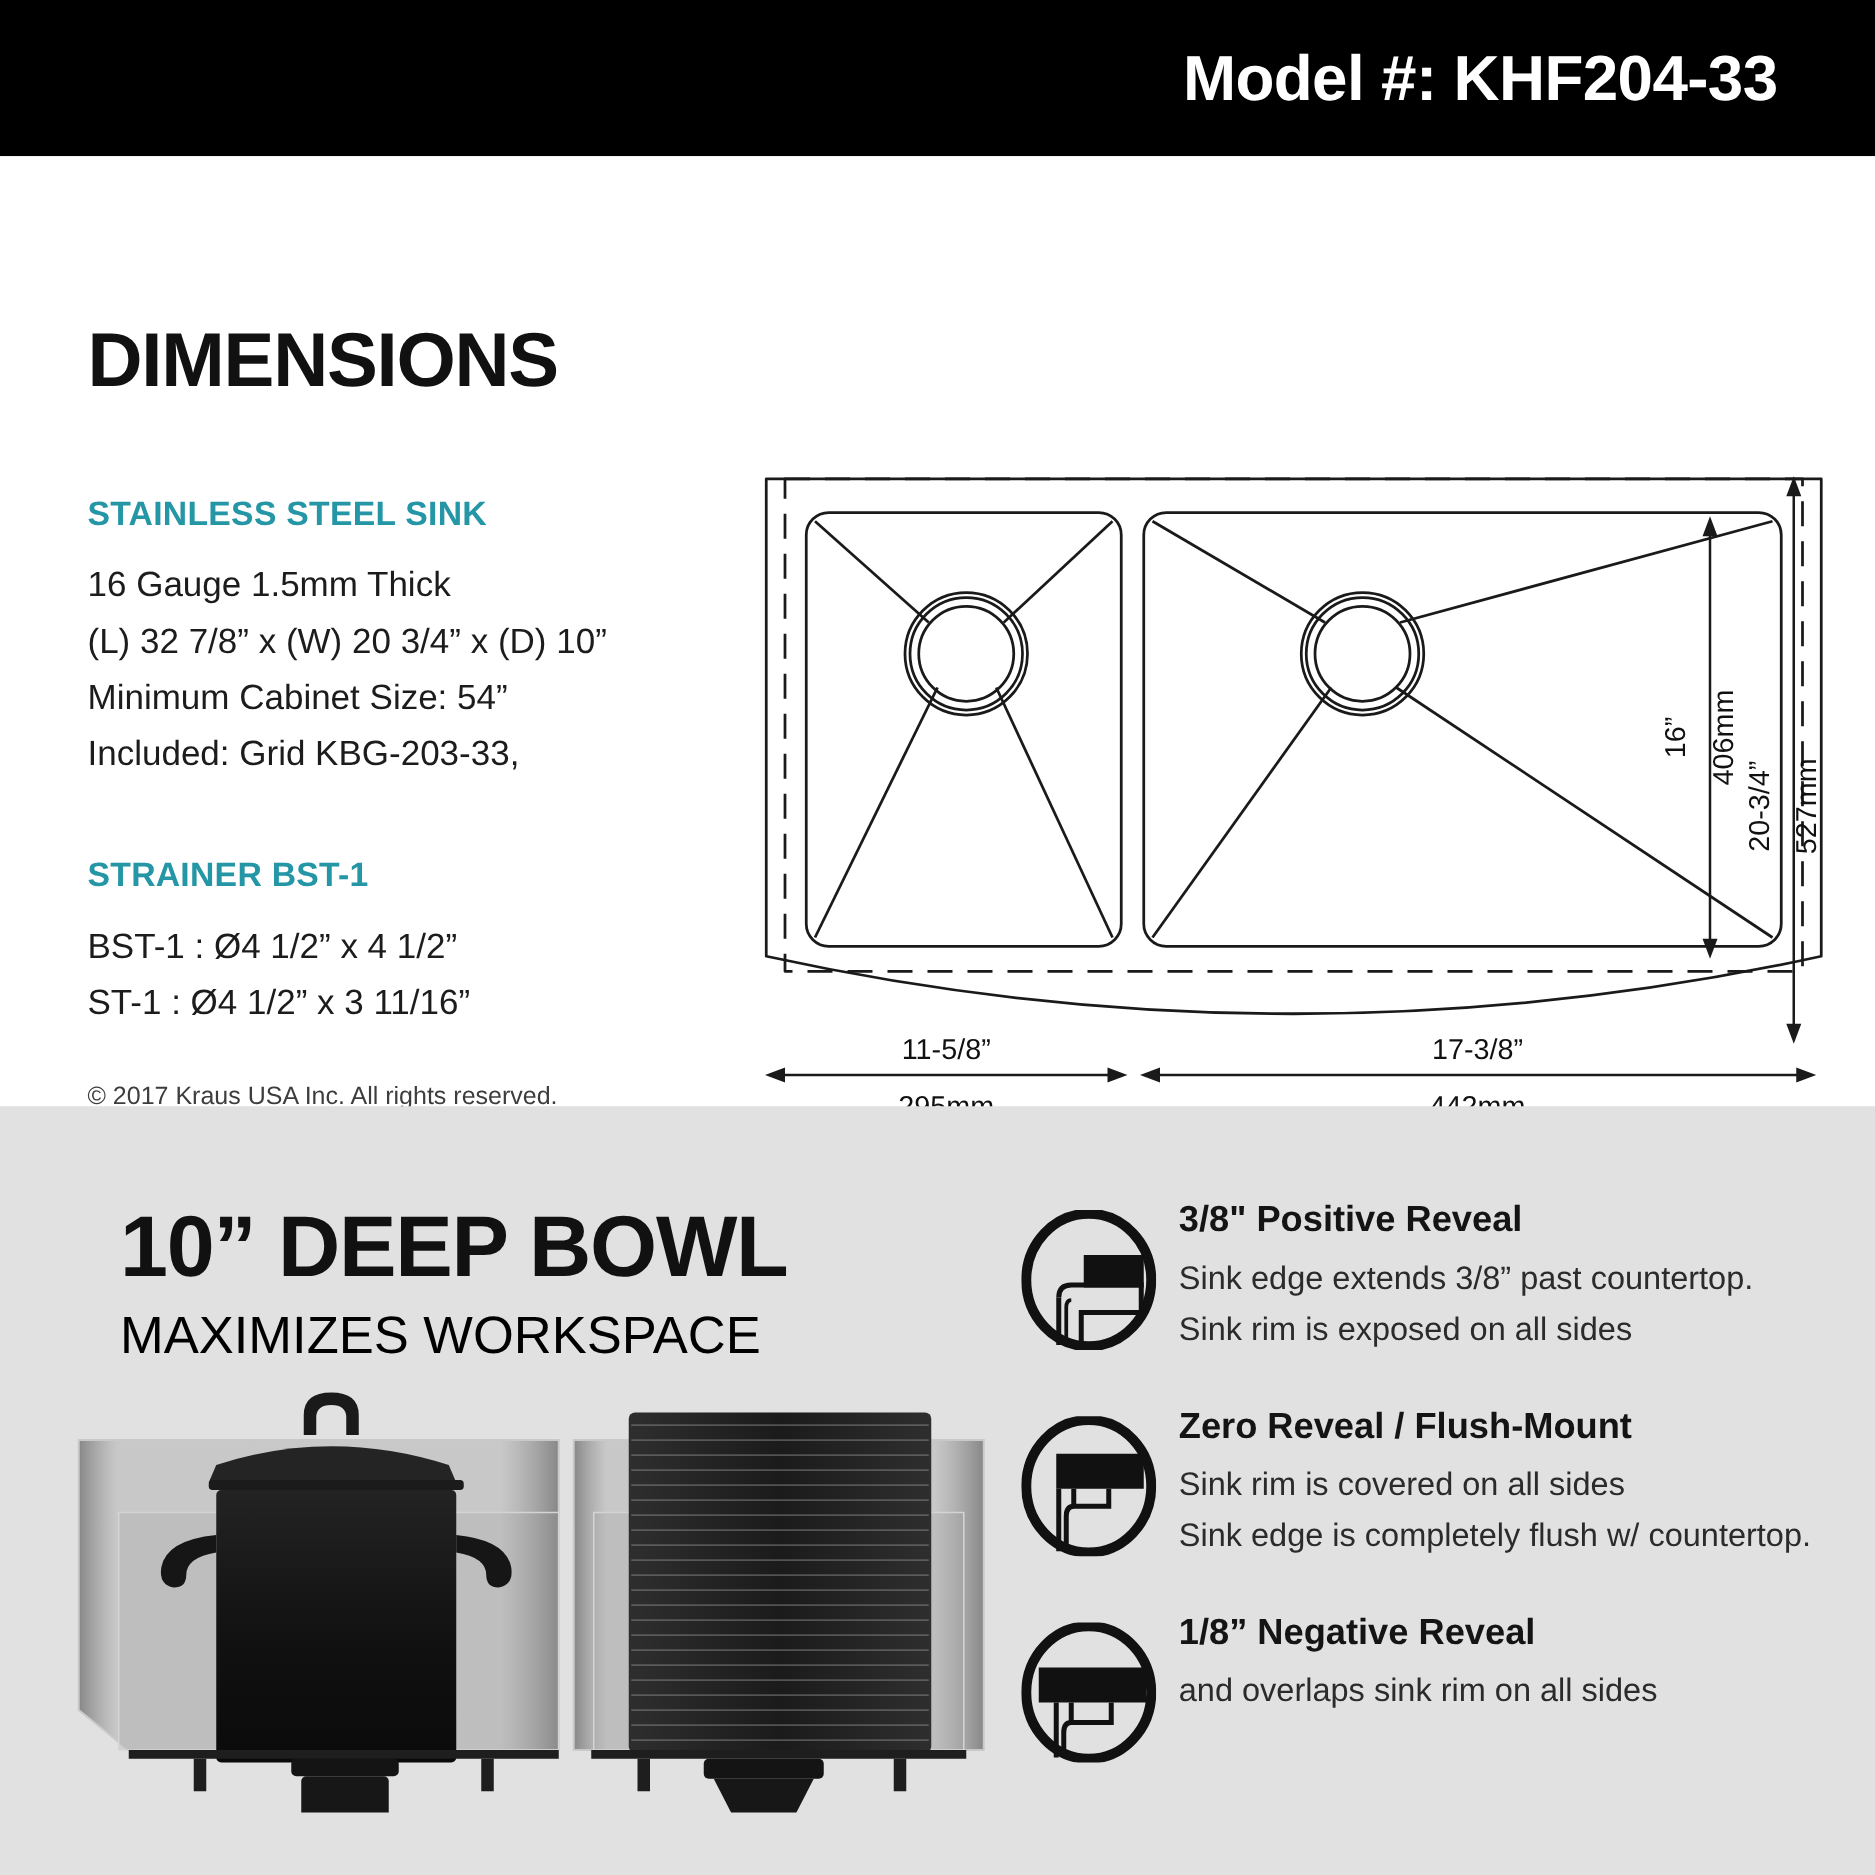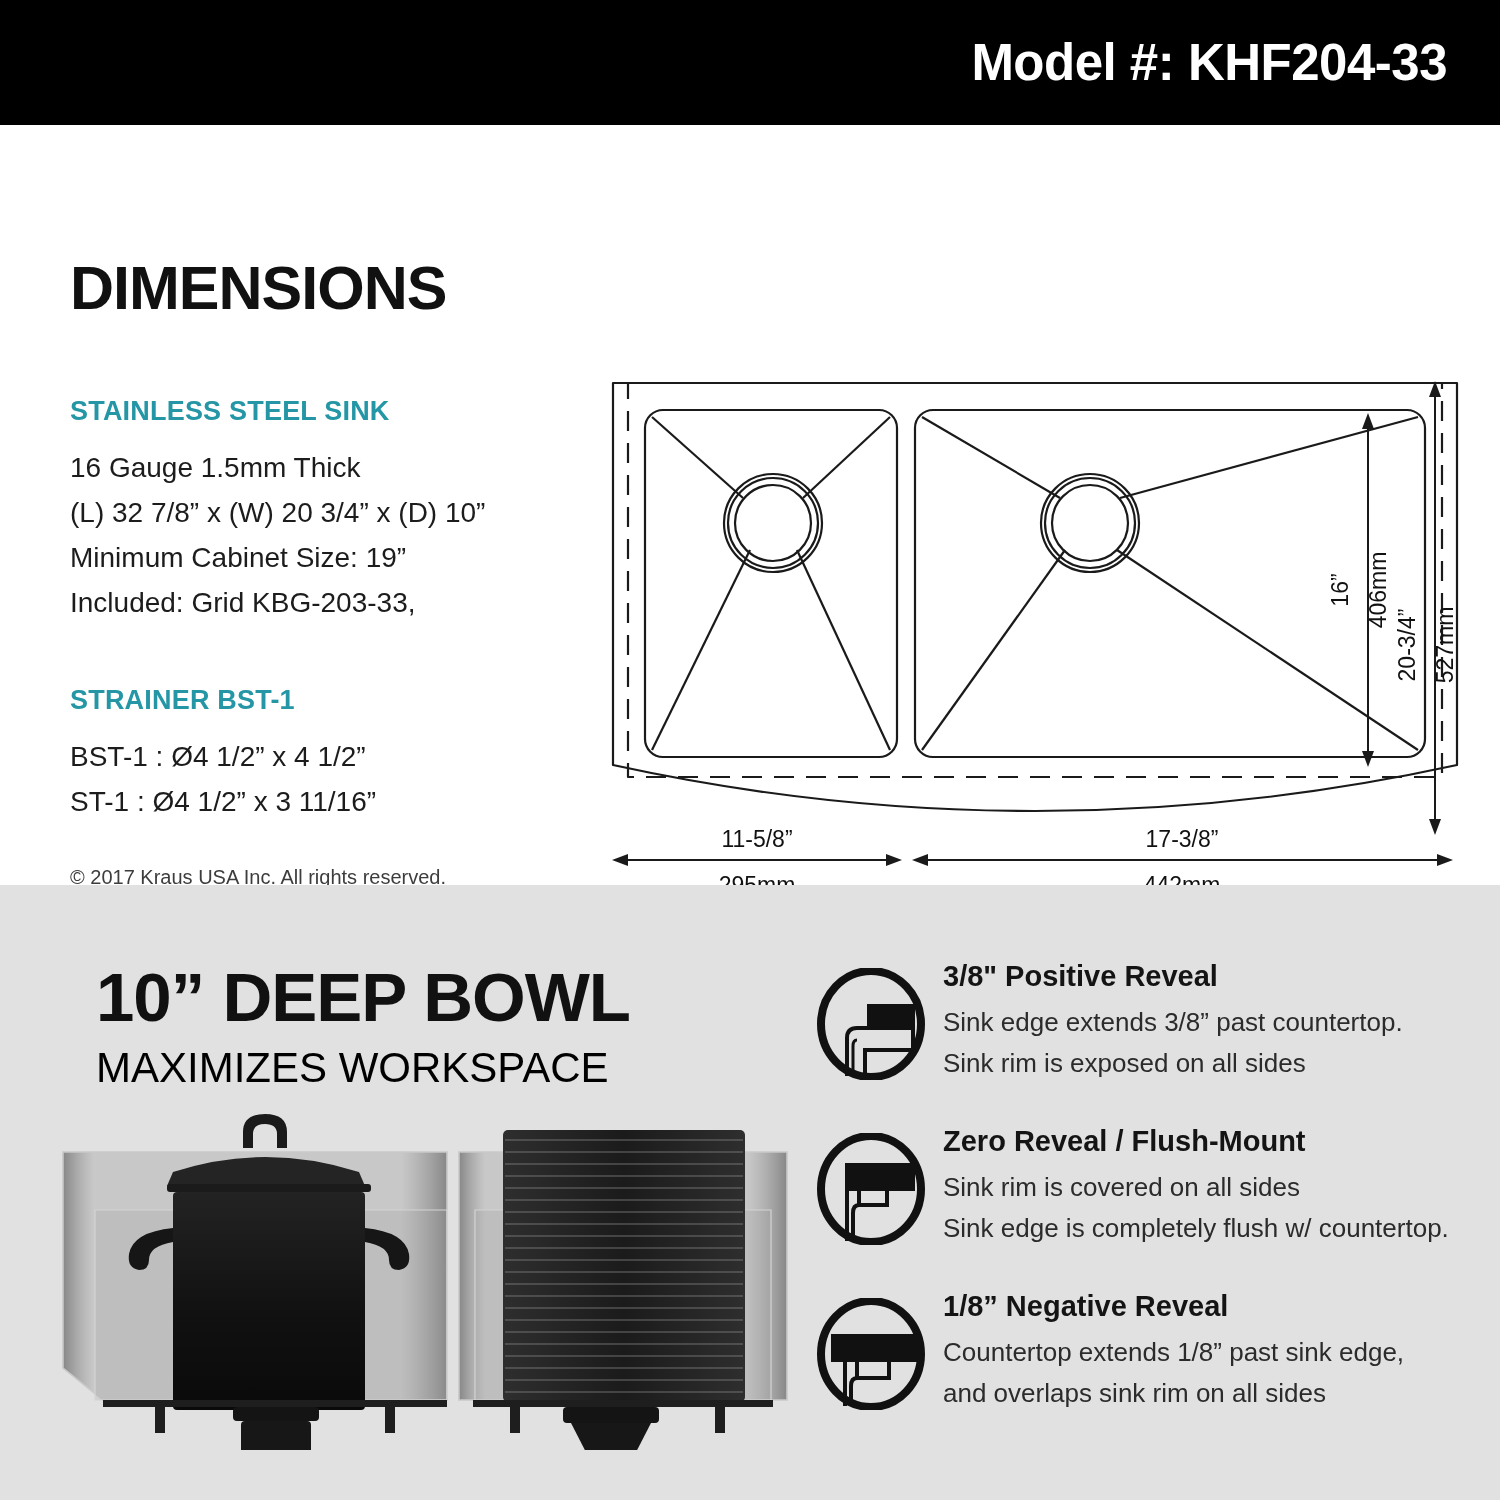--- a/index.html
+++ b/index.html
@@ -16,21 +16,21 @@
     position: absolute; left: 0; top: 0;
     width: 1500px; height: 125px;
     background: #000000;
     display: flex; align-items: center; justify-content: flex-end;
   }
   .model-text {
     color: #ffffff;
     font-size: 51px;
     font-weight: bold;
     letter-spacing: -0.5px;
-    padding-right: 53px;
+    padding-right: 78px;
     white-space: nowrap;
   }
 
   
   .top-section {
     position: absolute; left: 0; top: 125px;
     width: 1500px; height: 623px;
     background: #ffffff;
   }
 
@@ -108,21 +108,21 @@
   <div class="top-section">
 
     <div class="spec-col">
       <div class="dim-title">DIMENSIONS</div>
 
       <div class="block-sink">
         <div class="sub-head">STAINLESS STEEL SINK</div>
         <div class="spec-list">
           <div class="spec-line">16 Gauge 1.5mm Thick</div>
           <div class="spec-line">(L) 32 7/8” x (W) 20 3/4” x (D) 10”</div>
-          <div class="spec-line">Minimum Cabinet Size: 19”</div>
+          <div class="spec-line">Minimum Cabinet Size: 54”</div>
           <div class="spec-line">Included: Grid KBG-203-33,</div>
         </div>
       </div>
 
       <div class="block-strainer">
         <div class="sub-head">STRAINER BST-1</div>
         <div class="spec-list">
           <div class="spec-line">BST-1 : Ø4 1/2” x 4 1/2”</div>
           <div class="spec-line">ST-1 : Ø4 1/2” x 3 11/16”</div>
         </div>
@@ -347,19 +347,18 @@
         <div class="feature-icon">
           <svg width="108" height="112" viewBox="0 0 108 112" xmlns="http://www.w3.org/2000/svg">
             <ellipse cx="54" cy="56" rx="50" ry="53" fill="none" stroke="#111111" stroke-width="8"></ellipse>
             <rect x="14" y="36" width="86" height="28" fill="#111111"></rect>
             <path d="M 28 64 L 28 108" fill="none" stroke="#111111" stroke-width="4"></path>
             <path d="M 40 64 L 40 80 L 72 80 L 72 64" fill="none" stroke="#111111" stroke-width="4"></path>
             <path d="M 40 80 q -6 0 -6 8 L 34 108" fill="none" stroke="#111111" stroke-width="4"></path>
           </svg>
         </div>
         <div class="feature-title">1/8” Negative Reveal</div>
-        <div class="feature-line">Countertop extends 1/8” past sink edge,</div>
         <div class="feature-line">and overlaps sink rim on all sides</div>
       </div>
 
     </div>
   </div>
 </div>
 
 </body></html>

